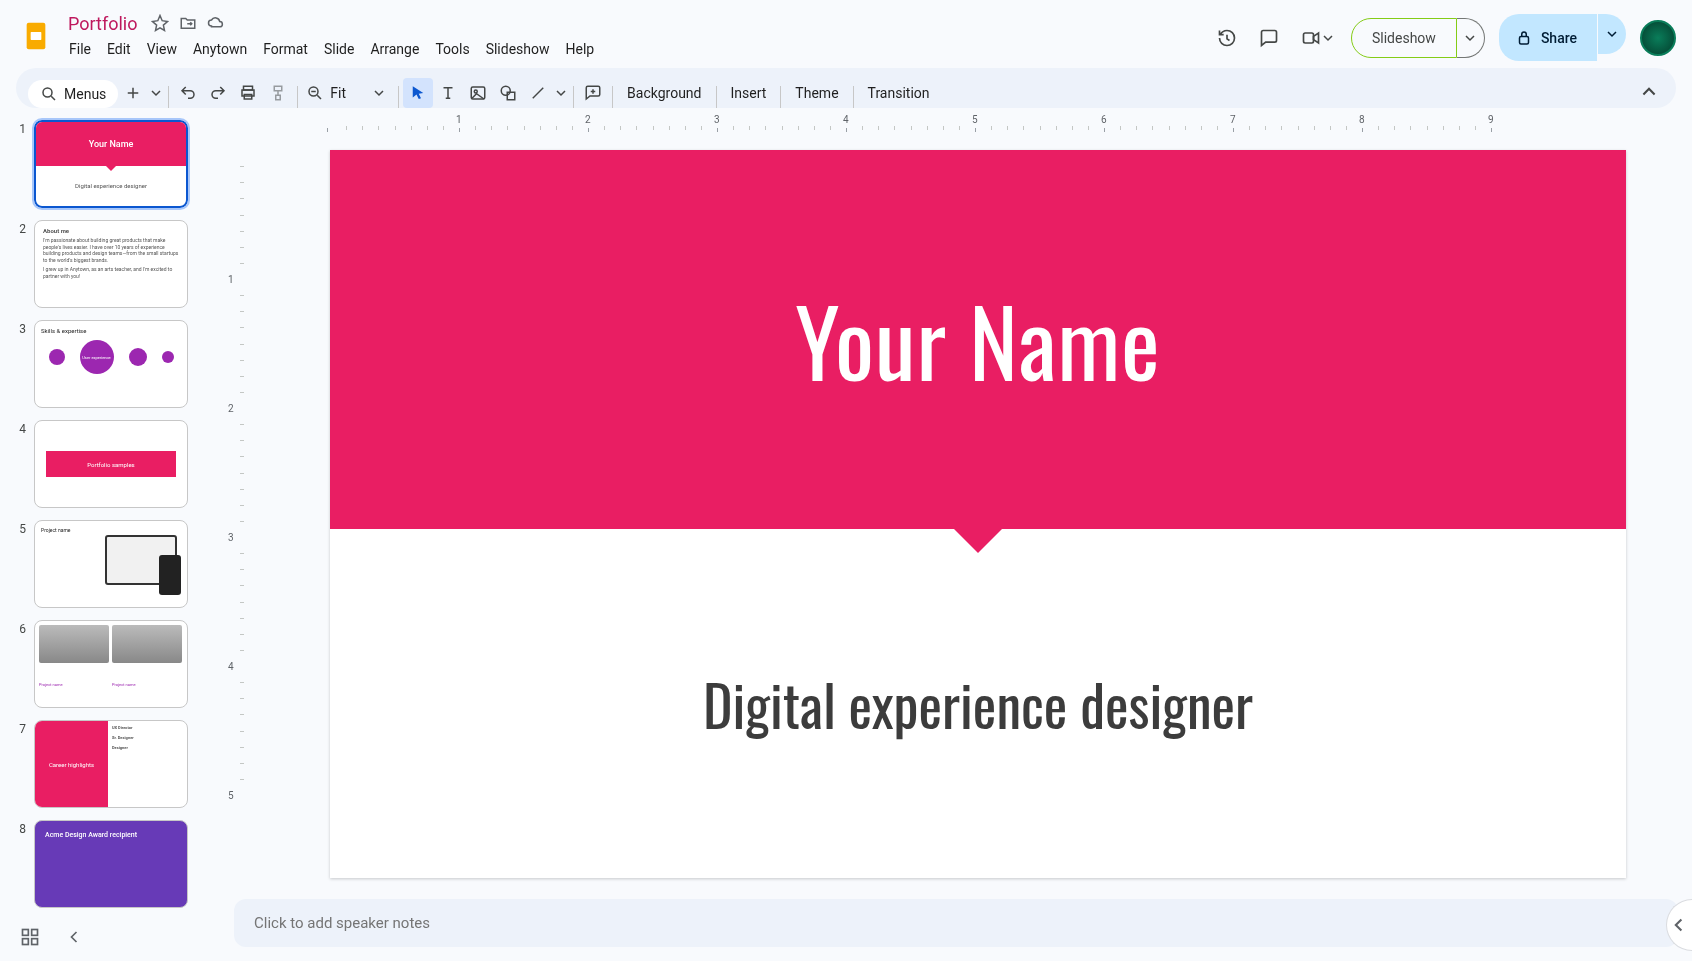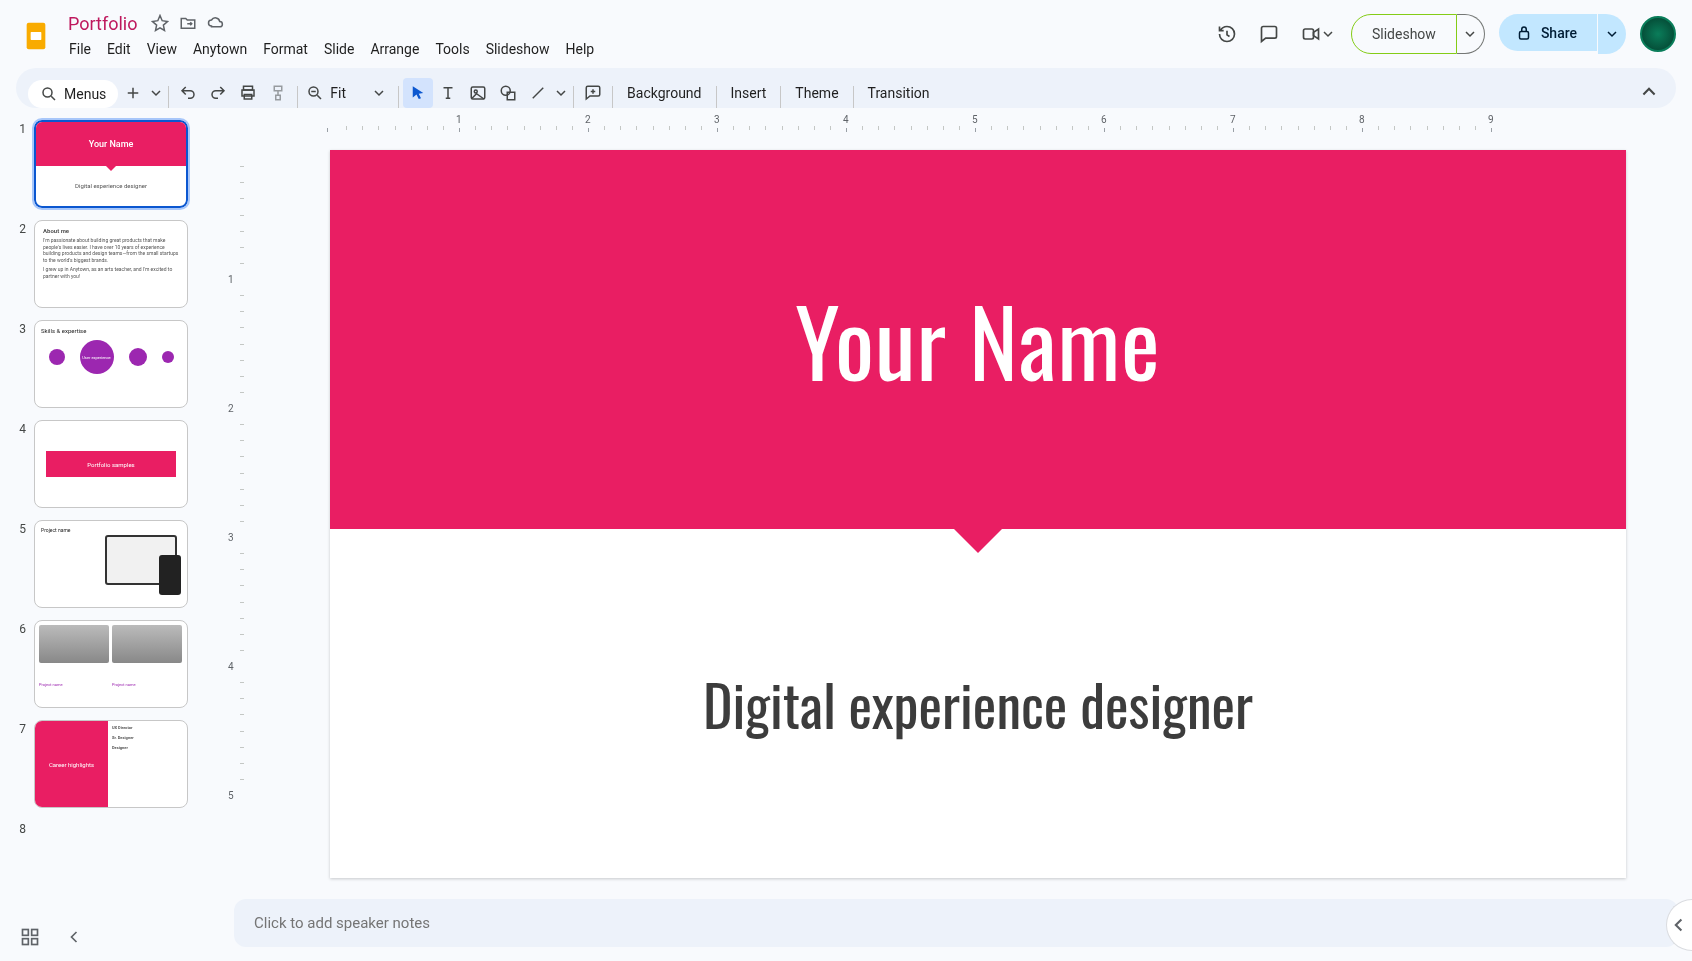--- a/index.html
+++ b/index.html
@@ -15,21 +15,21 @@
 .title-icons { display:flex; gap:10px; color:#444746;}
 .title-icons span{cursor:pointer;}
 .menu-bar { display:flex; gap:2px; margin-top:2px;text-align:right;}
 .menu-bar span { font-size:14px; color:#1f1f1f; padding:4px 7px; border-radius:4px; cursor:pointer;}
 
 .header-right { position:absolute; right:16px; top:14px; display:flex; align-items:center; gap:14px; }
 .hr-icon { width:28px; height:28px; display:flex; align-items:center; justify-content:center; color:#444746; cursor:pointer; border-radius:50%;}
 .slideshow-group{display:flex;align-items:center;}
 .slideshow-btn{height:40px;border:1px solid #84cc16;border-radius:20px 0 0 20px;padding:0 20px;background:transparent;font-size:14px;color:#444746;cursor:pointer;}
 .slideshow-dd{height:40px;border:1px solid #747775;border-left:none;border-radius:0 20px 20px 0;width:28px;display:flex;align-items:center;justify-content:center;cursor:pointer;color:#444746;}
-.share-btn{height:37px;background:#c2e7ff;border:none;border-radius:20px 0 0 20px;padding:0 20px 0 16px;font-size:14px;color:#001d35;display:flex;align-items:center;gap:8px;cursor:pointer;font-weight:500;}
+.share-btn{height:47px;background:#c2e7ff;border:none;border-radius:20px 0 0 20px;padding:0 20px 0 16px;font-size:14px;color:#001d35;display:flex;align-items:center;gap:8px;cursor:pointer;font-weight:500;}
 .share-dd{height:40px;background:#c2e7ff;border:none;border-radius:0 20px 20px 0;width:28px;display:flex;align-items:center;justify-content:center;cursor:pointer;color:#001d35;margin-left:1px;}
 .avatar{width:36px;height:36px;border-radius:50%;background:radial-gradient(#0a7d5a,#033d2c);border:2px solid #0a7d5a;}
 
 
 .toolbar{position:absolute;top:68px;left:16px;right:16px;height:40px;background:#edf2fa;border-radius:24px;display:flex;align-items:flex-end;padding:0 12px;gap:0;}
 .tool-chip{display:flex;align-items:center;gap:6px;height:28px;border-radius:14px;background:#fff;padding:0 12px;font-size:14px;color:#1f1f1f;cursor:pointer;}
 .tool-btn{width:30px;height:30px;display:flex;align-items:center;justify-content:center;color:#444746;cursor:pointer;border-radius:4px;font-size:16px;}
 .tool-btn.active{background:#d3e3fd;color:#0b57d0;}
 .tool-sep{width:1px;height:22px;background:#c7c7c7;margin:0 4px;}
 .tool-text{font-size:14px;color:#1f1f1f;padding:0 10px;cursor:pointer;height:30px;display:flex;align-items:center;border-radius:4px;}
@@ -478,20 +478,21 @@
   </div>
   <div class="thumb-row">
     <div class="thumb-num">7</div>
     <div class="thumb t7">
       <div class="t7-left">Career highlights</div>
       <div class="t7-right"><b>UX Director</b><br><br><b>Sr. Designer</b><br><br><b>Designer</b></div>
     </div>
   </div>
   <div class="thumb-row">
     <div class="thumb-num">8</div>
+    <div class="thumb t8">Acme Design Award recipient</div>
   </div>
 </div>
 
 <div class="bottom-left">
   <span>
       <svg class="ico20" viewBox="0 0 24 24" fill="none" stroke="#5f6368" stroke-width="2">
         <rect x="3" y="3" width="7" height="7"></rect>
         <rect x="14" y="3" width="7" height="7"></rect>
         <rect x="3" y="14" width="7" height="7"></rect>
         <rect x="14" y="14" width="7" height="7"></rect>

